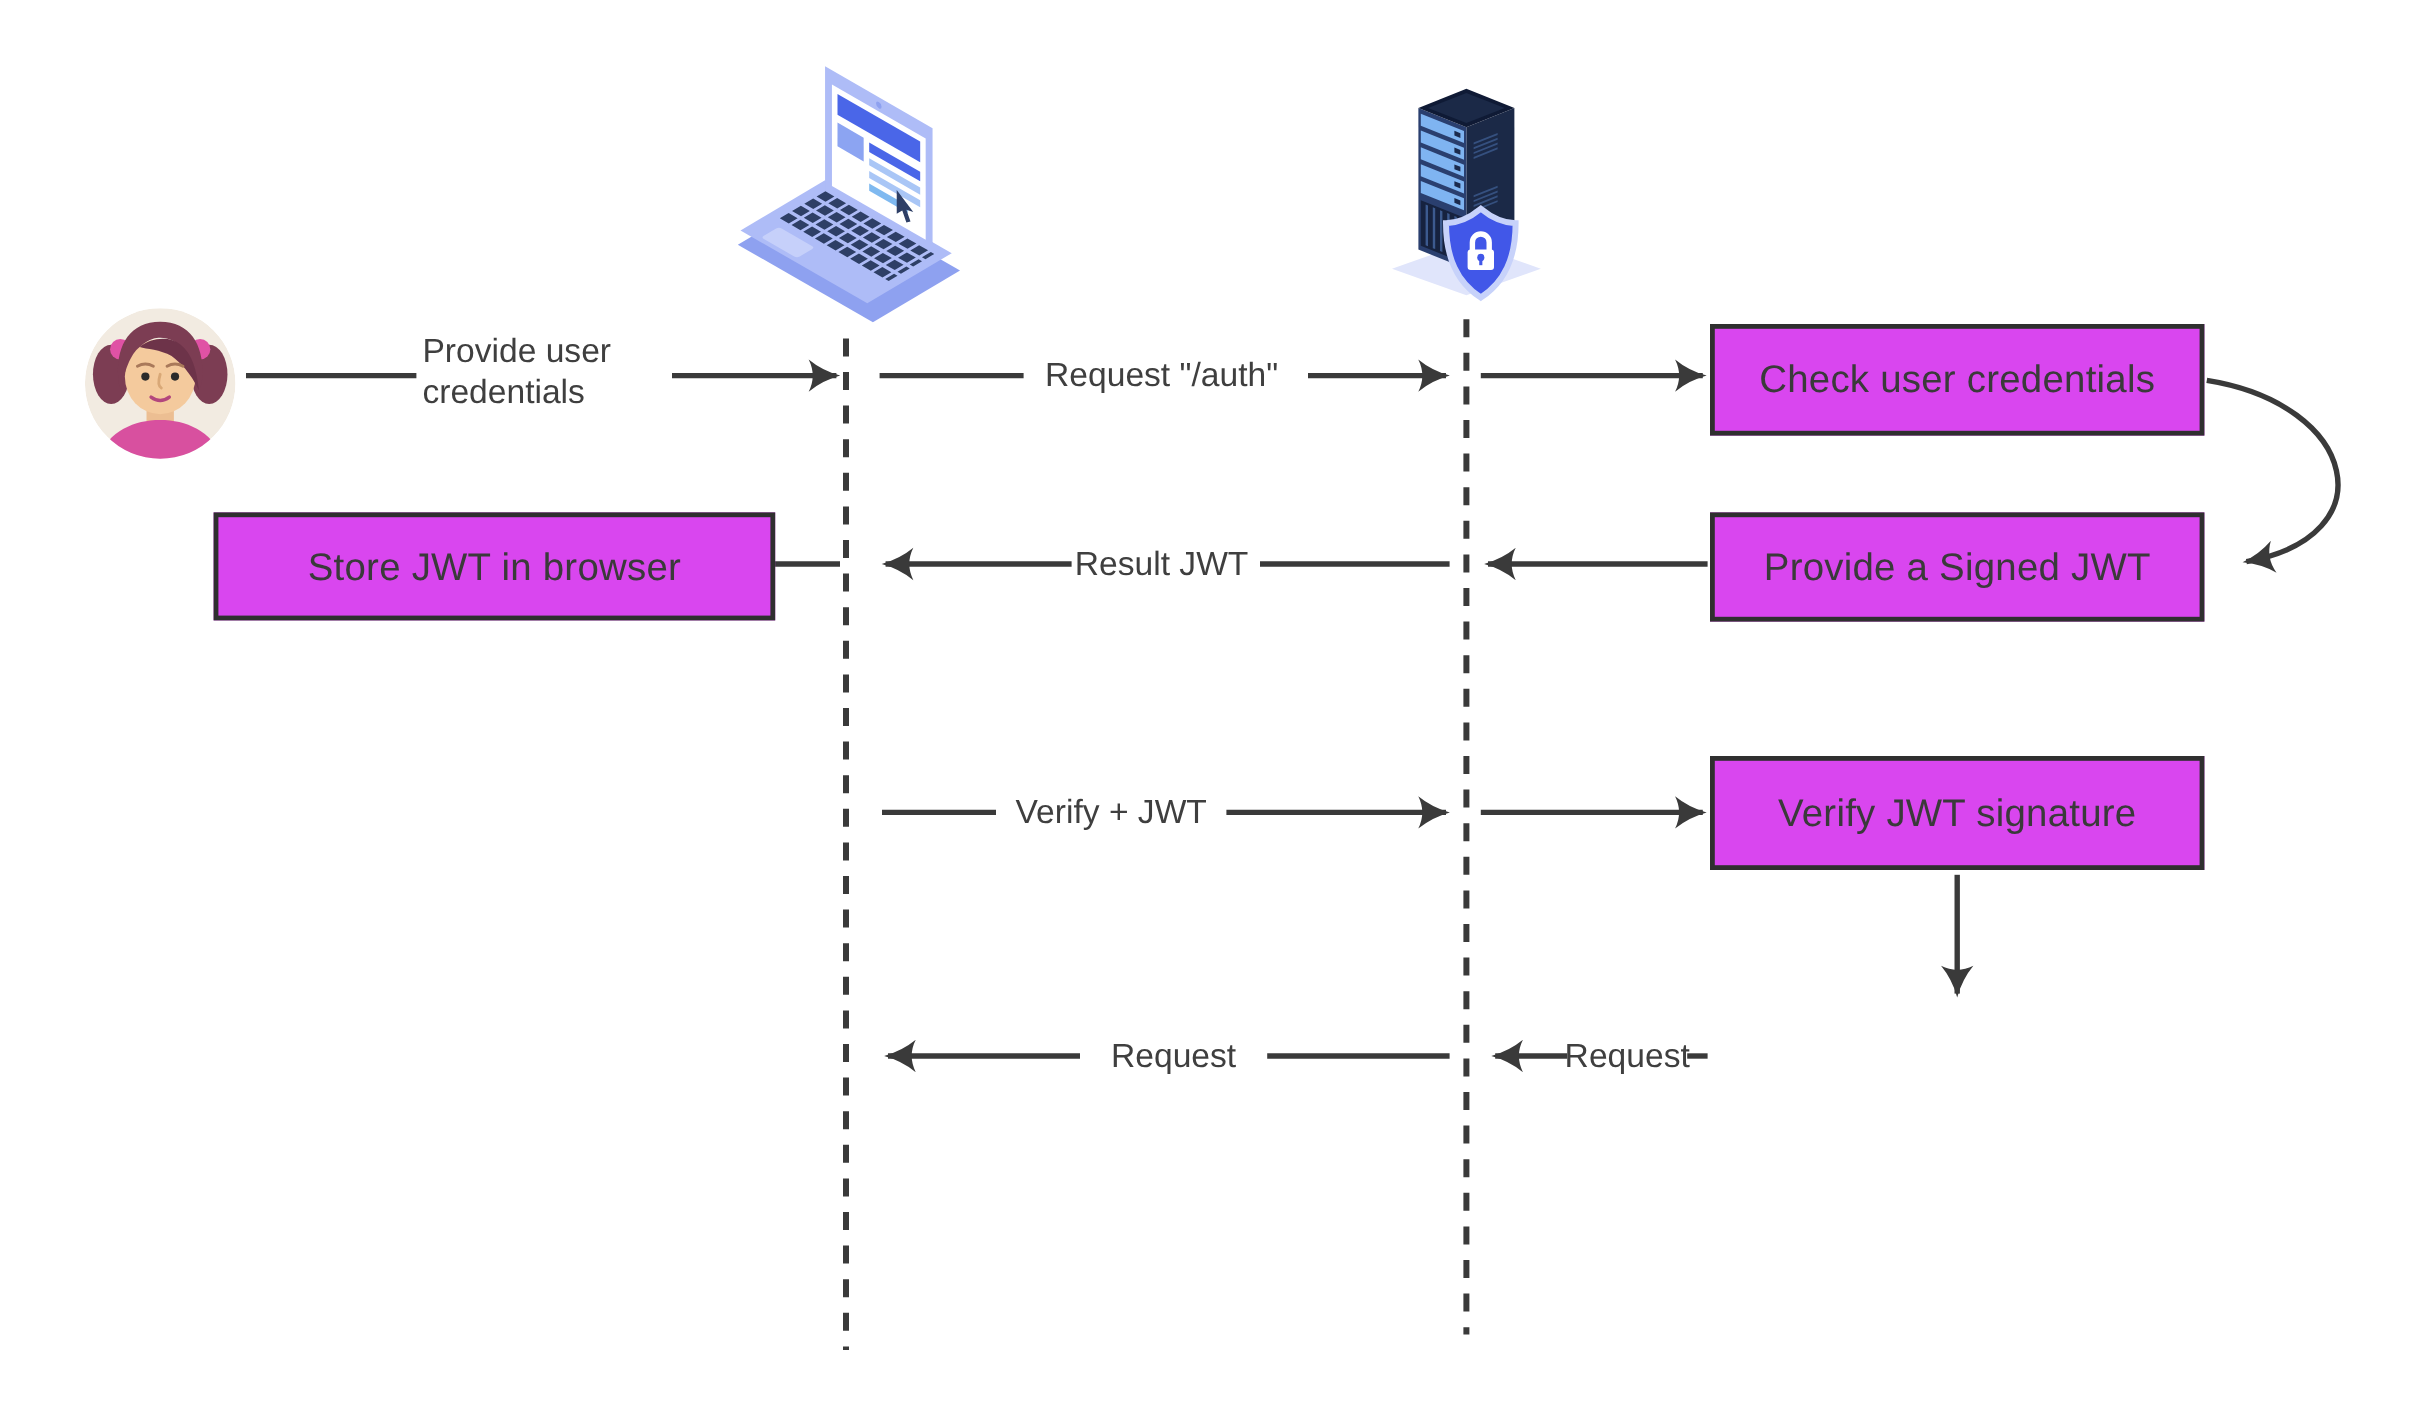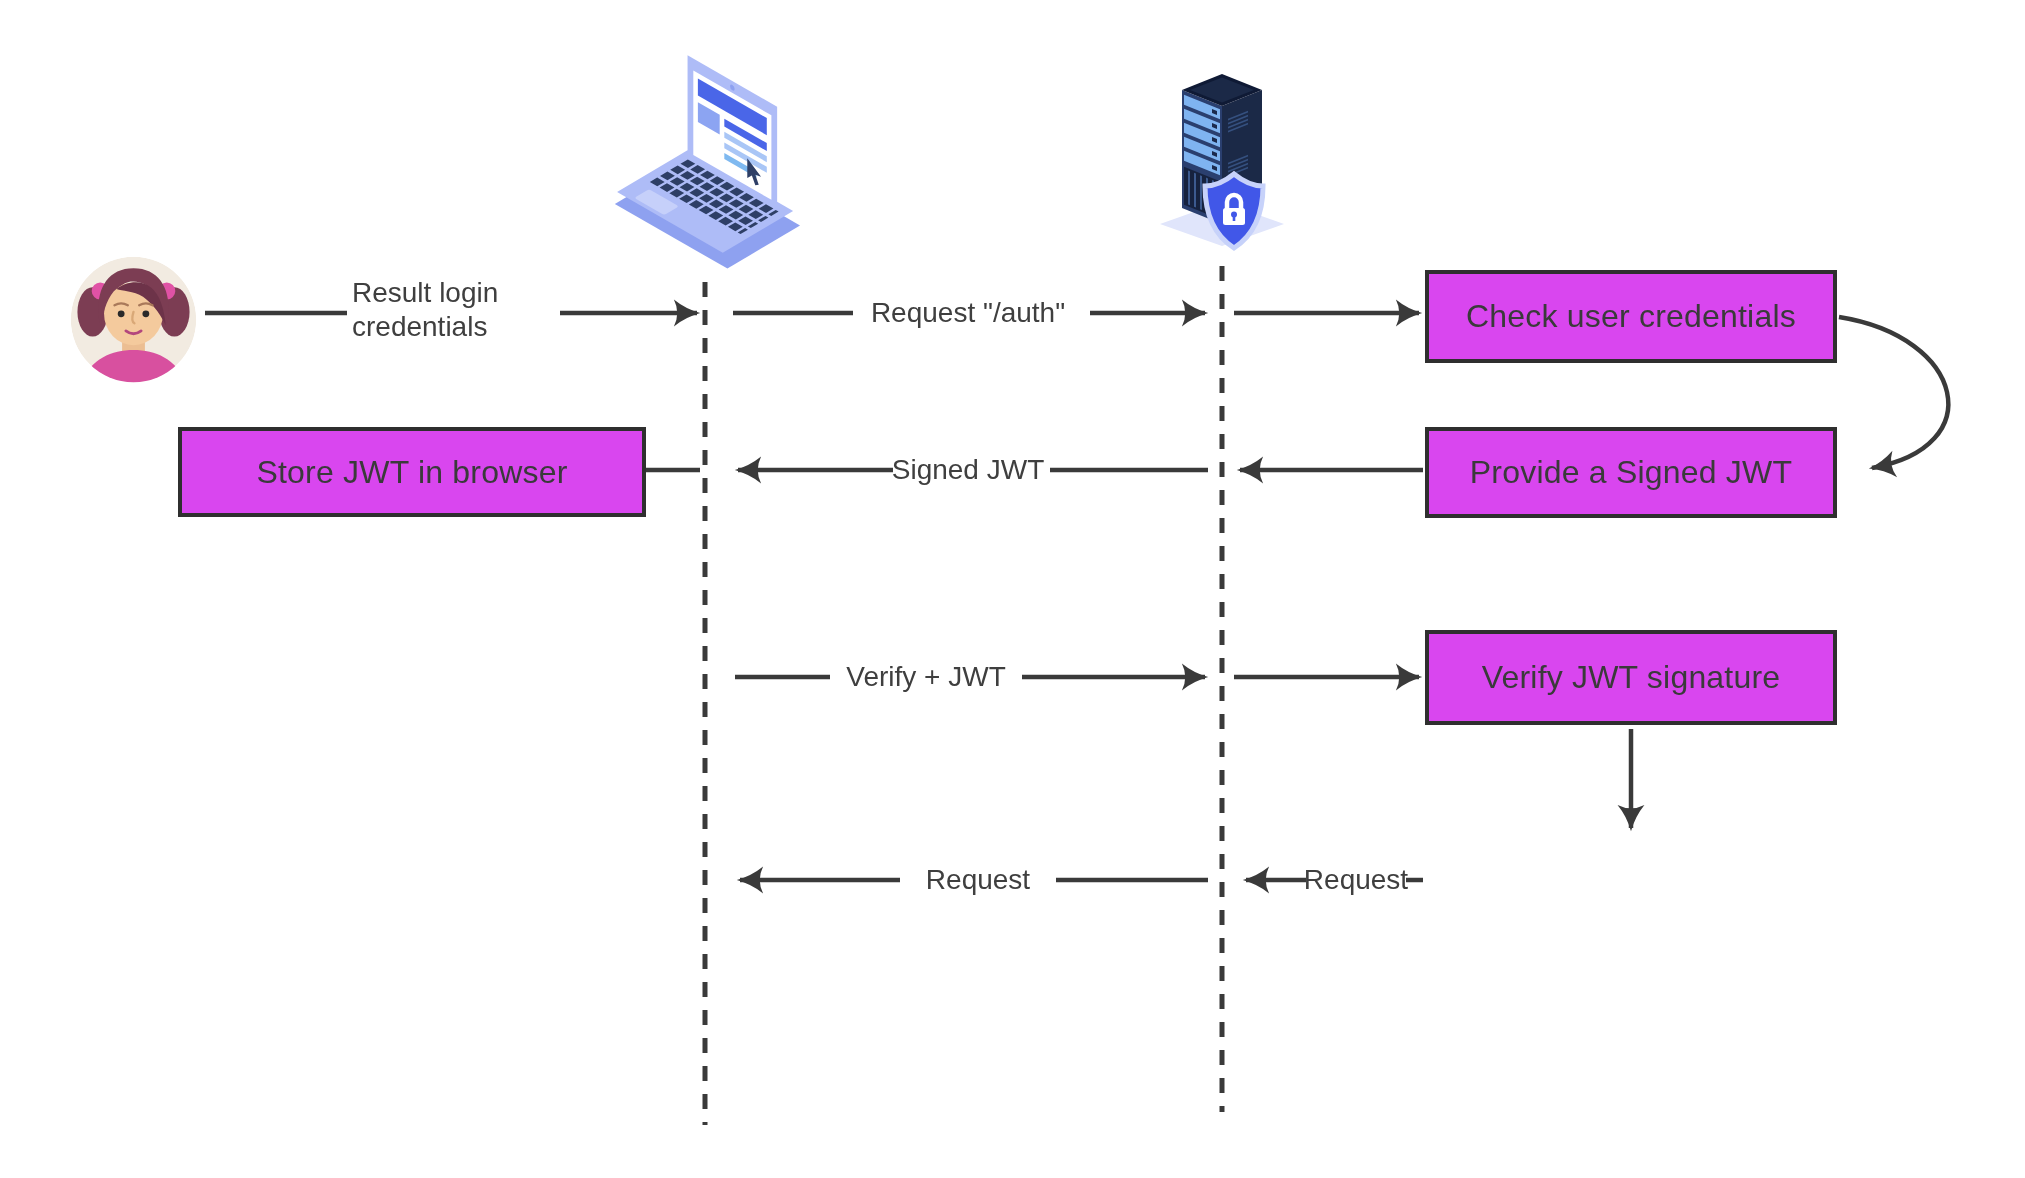--- a/index.html
+++ b/index.html
@@ -194,23 +194,23 @@
 
     <g>
       <path d="M82,112 C93,121 104,124 111,124 C111,153 102,173 82,186 C62,173 53,153 53,124 C60,124 71,121 82,112 Z" fill="#4157e8" stroke="#c7d2fa" stroke-width="5"></path>
       <path d="M75,147 v-7 a7,7 0 0 1 14,0 v7" stroke="#ffffff" stroke-width="4.5" fill="none"></path>
       <rect x="71" y="146" width="22" height="17" rx="2.5" fill="#ffffff"></rect>
       <circle cx="82" cy="152.5" r="3" fill="#4157e8"></circle>
       <rect x="80.7" y="153" width="2.6" height="6" fill="#4157e8"></rect>
     </g>
   </svg>
 
-  <div class="label-block" style="left:352px;top:276px">Result login credentials</div>
+  <div class="label-block" style="left:352px;top:276px">Provide user credentials</div>
   <div class="label" style="left:968px;top:313px">Request "/auth"</div>
-  <div class="label" style="left:968px;top:470px">Signed JWT</div>
+  <div class="label" style="left:968px;top:470px">Result JWT</div>
   <div class="label" style="left:926px;top:677px">Verify + JWT</div>
   <div class="label" style="left:1356px;top:880px">Request</div>
   <div class="label" style="left:978px;top:880px">Request</div>
 
   <div class="box" style="left:1425px;top:270px;width:412px;height:93px">
     <span>Check user credentials</span>
   </div>
   <div class="box" style="left:1425px;top:427px;width:412px;height:91px">
     <span>Provide a Signed JWT</span>
   </div>

